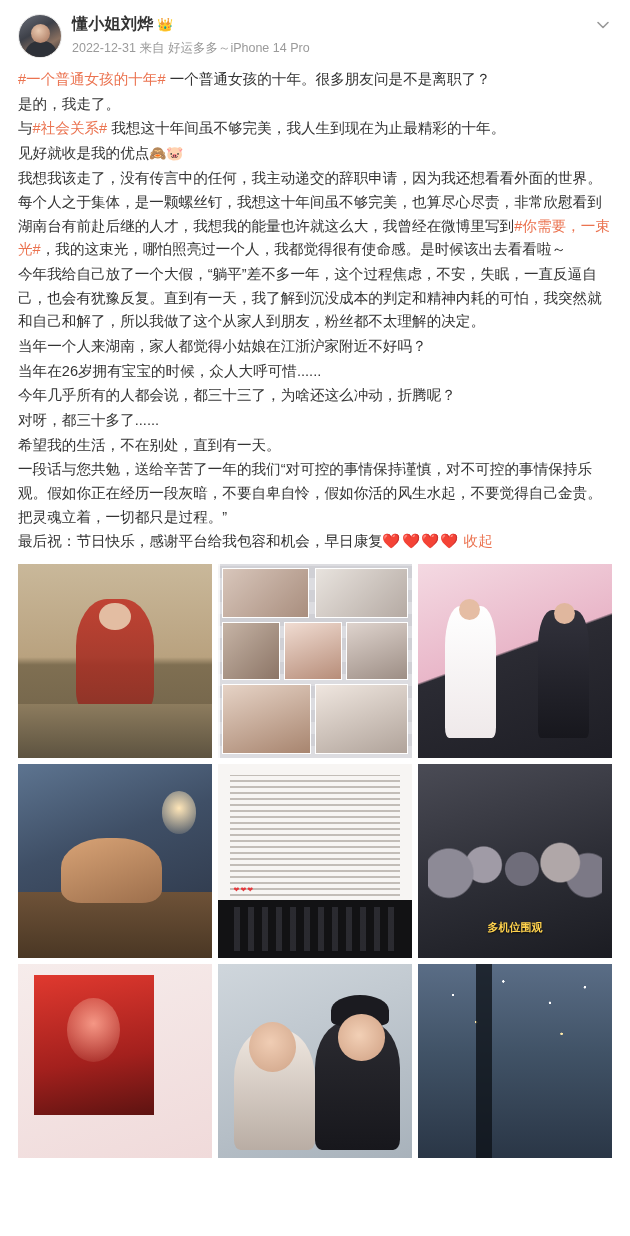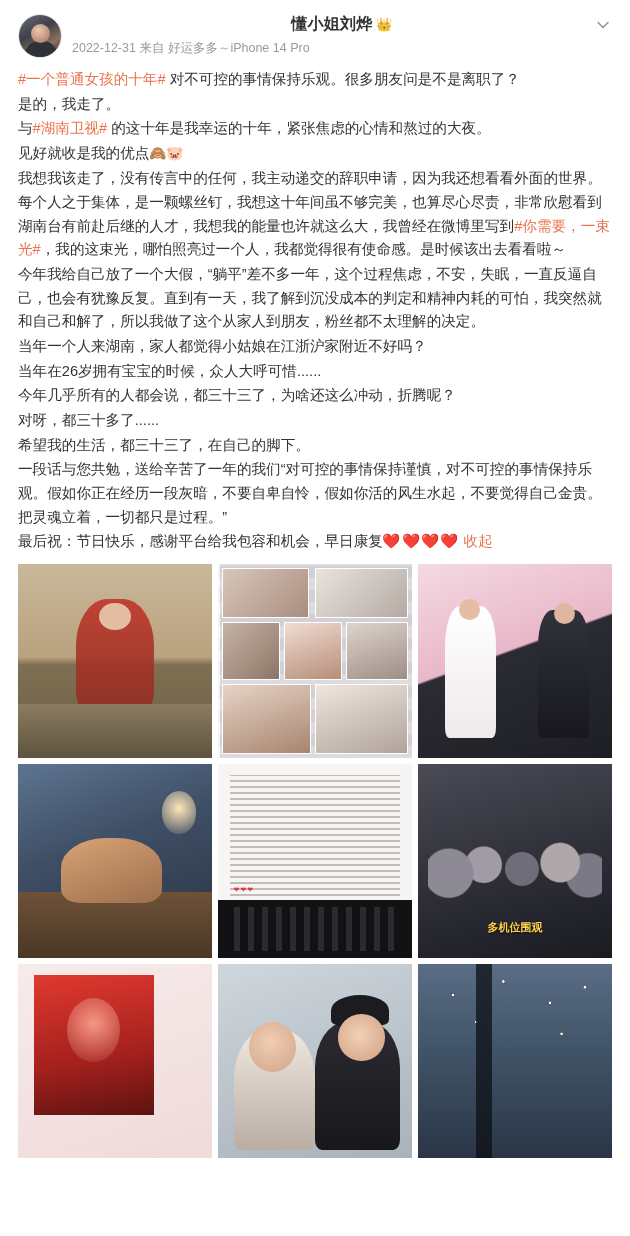--- a/index.html
+++ b/index.html
@@ -45,21 +45,20 @@
     left: 6px; bottom: 0;
     width: 32px; height: 16px;
     border-radius: 14px 14px 0 0;
     background: #2e3138;
   }
   .head-text { flex: 1 1 auto; min-width: 0; }
   .name-row {
     display: flex;
     align-items: center;
     gap: 4px;
-    justify-content: center;
   }
   .name {
     font-size: 16px;
     font-weight: bold;
     color: #333;
     letter-spacing: 0.3px;
   }
   .crown { font-size: 13px; }
   .meta {
     margin-top: 5px;
@@ -318,32 +317,32 @@
     <div class="head-text">
       <div class="name-row">
         <span class="name">懂小姐刘烨</span>
         <span class="crown">👑</span>
       </div>
       <div class="meta">2022-12-31 来自 好运多多～iPhone 14 Pro</div>
     </div>
   </div>
 
   <div class="body" id="post-body">
-      <p><a class="topic" href="javascript:void(0)" style="text-decoration: none;">#一个普通女孩的十年#</a><span> 对不可控的事情保持乐观。很多朋友问是不是离职了？</span></p>
+      <p><a class="topic" href="javascript:void(0)" style="text-decoration: none;">#一个普通女孩的十年#</a><span> 一个普通女孩的十年。很多朋友问是不是离职了？</span></p>
       <p><span>是的，我走了。</span></p>
-      <p><span>与</span><a class="link" href="javascript:void(0)" style="text-decoration: none;">#湖南卫视#</a><span> 的这十年是我幸运的十年，紧张焦虑的心情和熬过的大夜。</span></p>
+      <p><span>与</span><a class="link" href="javascript:void(0)" style="text-decoration: none;">#社会关系#</a><span> 我想这十年间虽不够完美，我人生到现在为止最精彩的十年。</span></p>
       <p><span>见好就收是我的优点</span><span class="emoji">🙈🐷</span></p>
       <p><span>我想我该走了，没有传言中的任何，我主动递交的辞职申请，因为我还想看看外面的世界。</span></p>
       <p><span>每个人之于集体，是一颗螺丝钉，我想这十年间虽不够完美，也算尽心尽责，非常欣慰看到湖南台有前赴后继的人才，我想我的能量也许就这么大，我曾经在微博里写到</span><a class="link" href="javascript:void(0)" style="text-decoration: none;">#你需要，一束光#</a><span>，我的这束光，哪怕照亮过一个人，我都觉得很有使命感。是时候该出去看看啦～</span></p>
       <p><span>今年我给自己放了一个大假，“躺平”差不多一年，这个过程焦虑，不安，失眠，一直反逼自己，也会有犹豫反复。直到有一天，我了解到沉没成本的判定和精神内耗的可怕，我突然就和自己和解了，所以我做了这个从家人到朋友，粉丝都不太理解的决定。</span></p>
       <p><span>当年一个人来湖南，家人都觉得小姑娘在江浙沪家附近不好吗？</span></p>
       <p><span>当年在26岁拥有宝宝的时候，众人大呼可惜......</span></p>
       <p><span>今年几乎所有的人都会说，都三十三了，为啥还这么冲动，折腾呢？</span></p>
       <p><span>对呀，都三十多了......</span></p>
-      <p><span>希望我的生活，都三十三了，在自己的脚下。</span></p>
+      <p><span>希望我的生活，不在别处，直到有一天。</span></p>
       <p><span>一段话与您共勉，送给辛苦了一年的我们“对可控的事情保持谨慎，对不可控的事情保持乐观。假如你正在经历一段灰暗，不要自卑自怜，假如你活的风生水起，不要觉得自己金贵。把灵魂立着，一切都只是过程。”</span></p>
       <p><span>最后祝：节日快乐，感谢平台给我包容和机会，早日康复</span><span class="heart">❤️❤️❤️❤️</span><span class="collapse"> 收起</span></p>
     </div>
 
   <div class="grid">
     <div class="cell img-field">
       <div class="inner">
           <div class="strip"></div>
         </div>
     </div>

